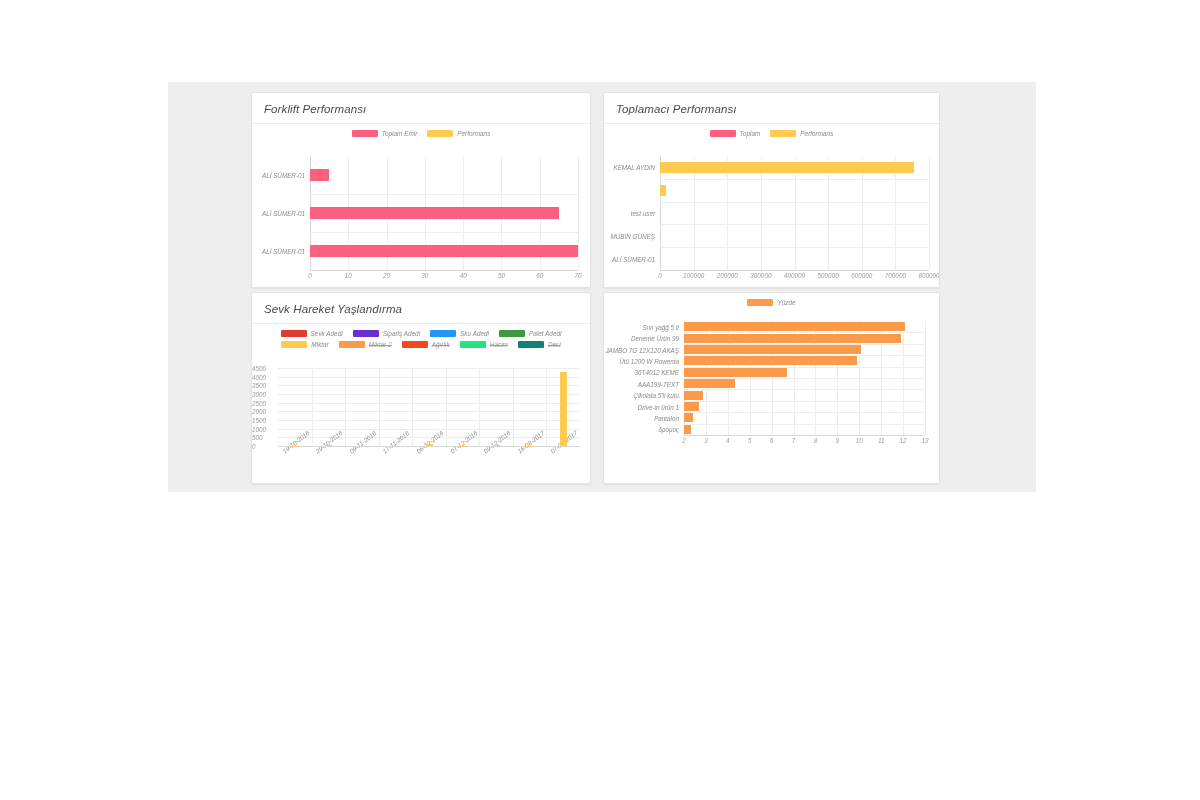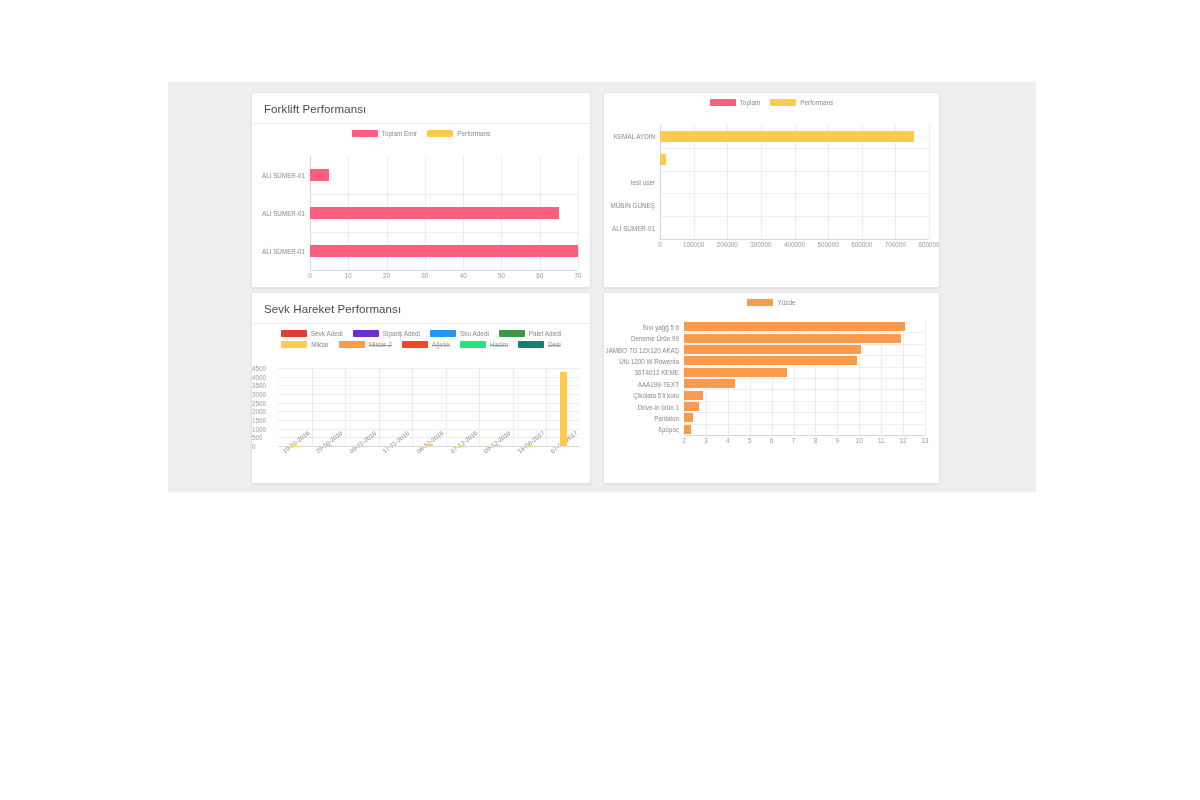--- a/index.html
+++ b/index.html
@@ -20,20 +20,21 @@
   }
 
   .card {
     position: absolute;
     background: #ffffff;
     border: 1px solid #e3e3e3;
     border-radius: 2px;
     box-shadow: 0 1px 2px rgba(0,0,0,0.06);
     box-sizing: border-box;
     overflow: hidden;
+    font-style: italic;
   }
   .card-title {
     font-size: 11.5px;
     color: #4a4a4a;
     padding: 10px 12px 8px 12px;
     border-bottom: 1px solid #ededed;
     letter-spacing: .1px;
   }
   .card-body { position: relative; }
 
@@ -123,20 +124,21 @@
           <div class="gridline-h" style="top:42px; left:58px; width:268px;"></div>
           <div class="hbar" style="left:58px; top:55px; width:248.8571428571429px; height:12px; background:#fb5e7e;"></div>
           <div class="ylab" style="top:99px; width:53px; left:0;">ALİ SÜMER-01</div>
           <div class="gridline-h" style="top:80px; left:58px; width:268px;"></div>
           <div class="hbar" style="left:58px; top:93px; width:268px; height:12px; background:#fb5e7e;"></div>
         </div>
     </div>
   </div>
 
   <div class="card" style="left:603px; top:92px; width:337px; height:196px;">
+    <div class="card-title">Toplamacı Performansı</div>
     <div class="card-body" style="height:162px;">
       <div class="legend" id="lg-toplamaci">
           <div class="legend-item">
             <span class="legend-swatch" style="background:#fb5e7e;"></span>
             <span class="legend-label">Toplam</span>
           </div>
           <div class="legend-item">
             <span class="legend-swatch" style="background:#ffcb4f;"></span>
             <span class="legend-label">Performans</span>
           </div>
@@ -170,21 +172,21 @@
           <div class="gridline-h" style="top:49.6px; left:56px; width:269px;"></div>
           <div class="ylab" style="top:83.80000000000001px; width:51px; left:0;">MÜBİN GÜNEŞ</div>
           <div class="gridline-h" style="top:72.4px; left:56px; width:269px;"></div>
           <div class="ylab" style="top:106.60000000000001px; width:51px; left:0;">ALİ SÜMER-01</div>
           <div class="gridline-h" style="top:95.2px; left:56px; width:269px;"></div>
         </div>
     </div>
   </div>
 
   <div class="card" style="left:251px; top:292px; width:340px; height:192px;">
-    <div class="card-title">Sevk Hareket Performansı</div>
+    <div class="card-title">Sevk Hareket Yaşlandırma</div>
     <div class="card-body" style="height:158px;">
       <div class="legend" id="lg-sevk">
           <div class="legend-item">
             <span class="legend-swatch" style="background:#e03c31;"></span>
             <span class="legend-label">Sevk Adedi</span>
           </div>
           <div class="legend-item">
             <span class="legend-swatch" style="background:#6a2fce;"></span>
             <span class="legend-label">Sipariş Adedi</span>
           </div>

